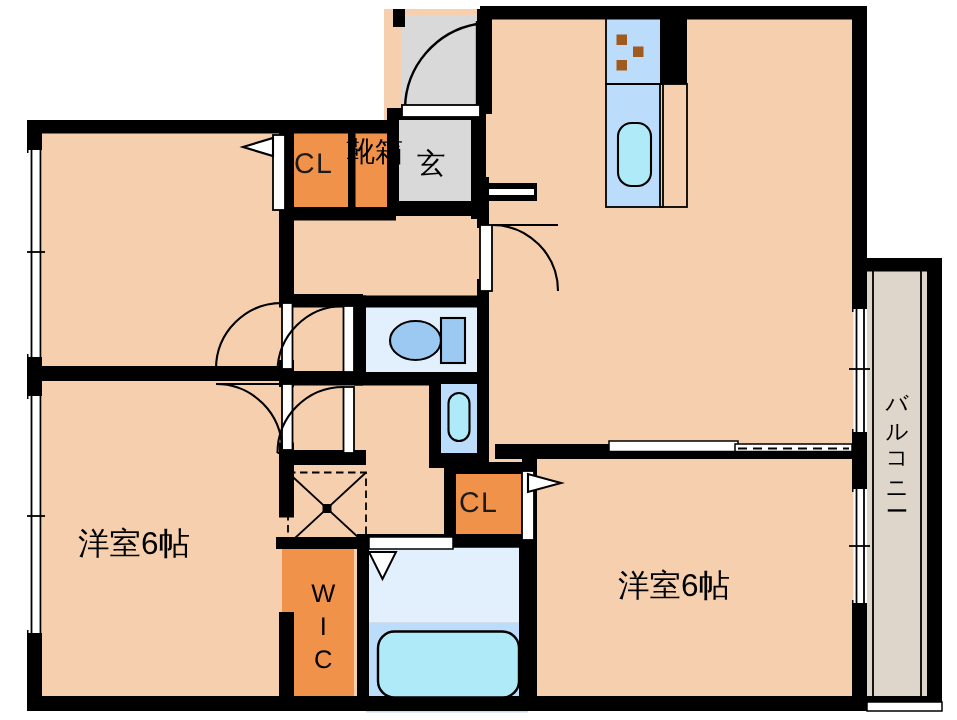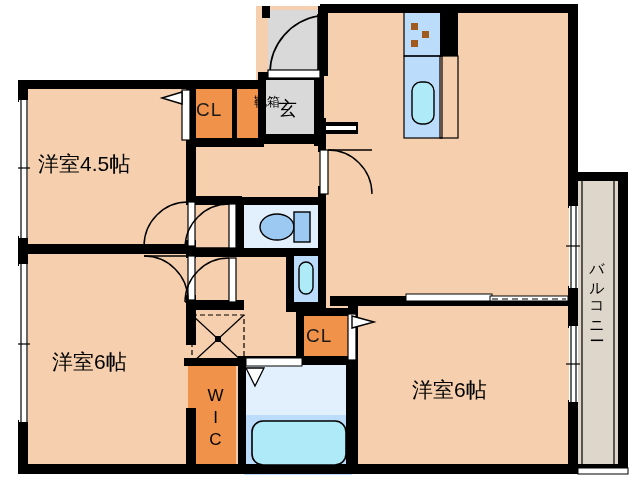--- a/index.html
+++ b/index.html
@@ -237,23 +237,22 @@
       <rect x="252" y="421" width="94" height="44" rx="11" fill="#aeeaf7" stroke="#000" stroke-width="1.6"></rect>
     </g>
 
     <g stroke="#000" stroke-width="1.2" fill="none">
       <rect x="582" y="178" width="32" height="290"></rect>
     </g>
 
     <rect x="578" y="468" width="50" height="6" fill="#ffffff" stroke="#000" stroke-width="1"></rect>
   </svg>
 
-  <div class="lbl lbl-room" style="left:38px;top:150px;">洋室4.5帖</div>
   <div class="lbl lbl-room" style="left:52px;top:348px;">洋室6帖</div>
   <div class="lbl lbl-room" style="left:412px;top:376px;">洋室6帖</div>
   <div class="lbl lbl-sm vert" style="left:587px;top:252px;letter-spacing:3px;">バルコニー</div>
   <div class="lbl lbl-sm" style="left:278px;top:96px;font-size:19px;">玄</div>
-  <div class="lbl" style="left:254px;top:95px;font-size:13px;line-height:14px;width:20px;word-break:break-all;">靴箱</div>
+  <div class="lbl" style="left:231px;top:95px;font-size:19px;line-height:14px;width:20px;word-break:break-all;">靴箱</div>
   <div class="lbl lbl-cl" style="left:196px;top:99px;">CL</div>
   <div class="lbl lbl-cl" style="left:306px;top:325px;">CL</div>
   <div class="lbl vert" style="left:205px;top:386px;font-size:17px;letter-spacing:3px;">WIC</div>
 
 </div>
 
 </body></html>

